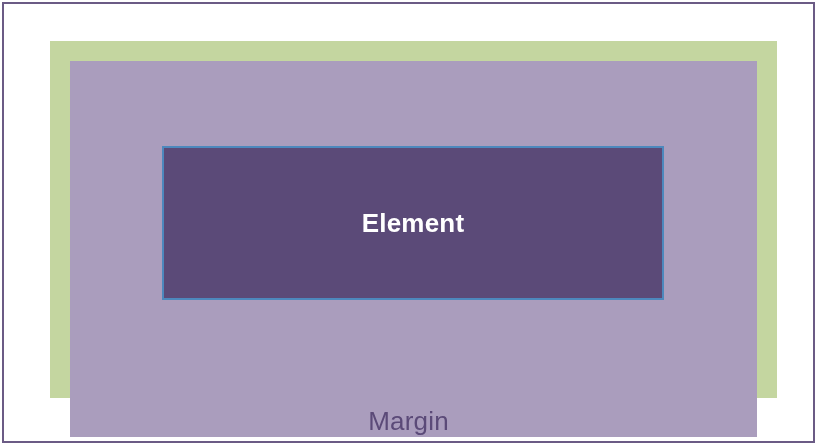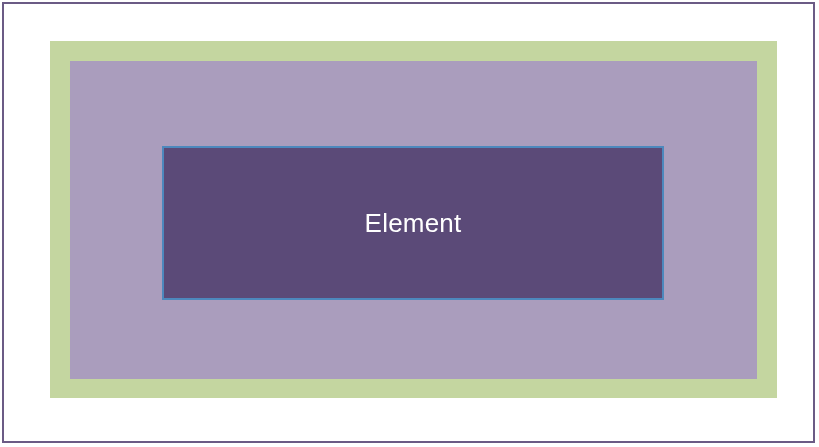--- a/index.html
+++ b/index.html
@@ -65,22 +65,23 @@
     height: 357px;
     background: #c4d6a0;
   }
 
   
   .padding-box {
     position: absolute;
     left: 20px;   
     top: 20px;    
     width: 687px; 
-    height: 318px;
+    height: 376px;
     background: #aa9dbd;
+    font-weight: bold;
   }
 
   .padding-label {
     position: absolute;
     left: 0;
     right: 0;
     top: 254px;   
     text-align: center;
     font-size: 26px;
     line-height: 32px;
@@ -127,18 +128,19 @@
 
           <div class="element-box">
             <span class="element-label">Element</span>
           </div>
 
 
         </div>
 
       </div>
 
+      <div class="margin-label">Margin</div>
 
     </div>
 
   </div>
 
 </div>
 
 </body></html>

